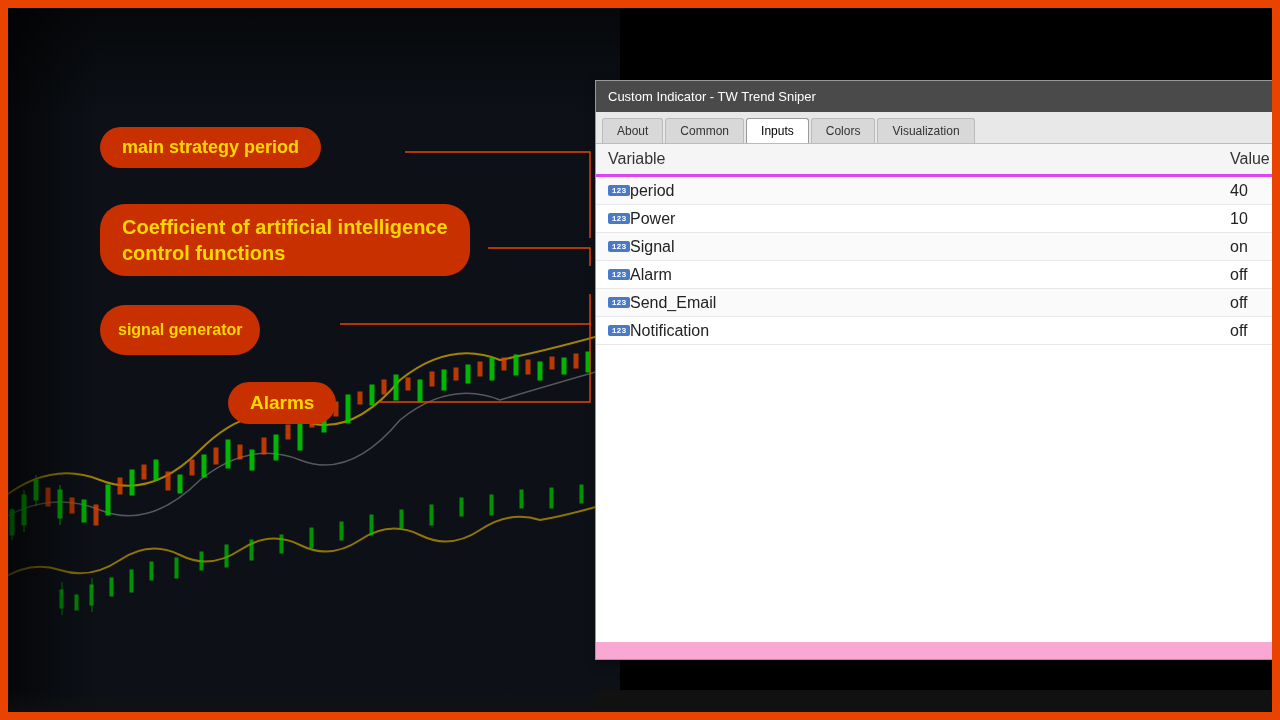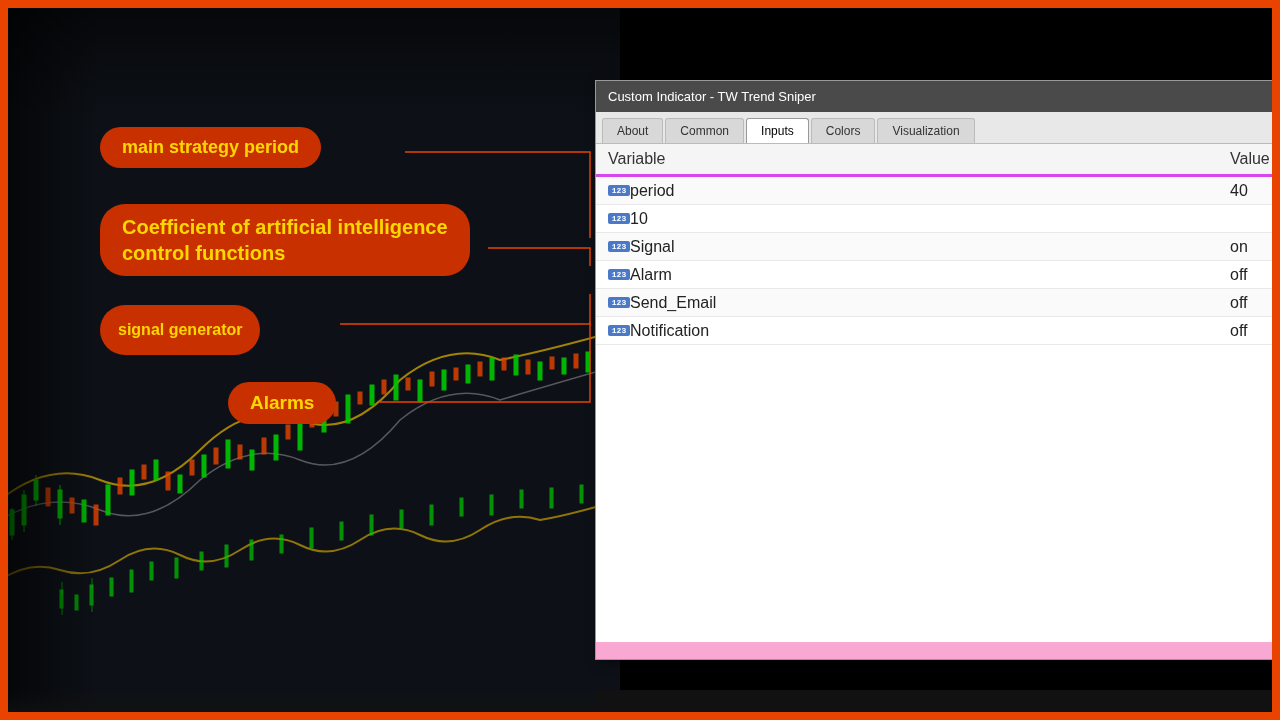--- a/index.html
+++ b/index.html
@@ -400,20 +400,21 @@
       <div class="col-value">Value</div>
     </div>
 
     <div class="table-row">
       <span class="row-icon">123</span>
       <span class="row-name">period</span>
       <span class="row-value">40</span>
     </div>
     <div class="table-row">
       <span class="row-icon">123</span>
+      <span class="row-name">Power</span>
       <span class="row-value">10</span>
     </div>
     <div class="table-row">
       <span class="row-icon">123</span>
       <span class="row-name">Signal</span>
       <span class="row-value">on</span>
     </div>
     <div class="table-row">
       <span class="row-icon">123</span>
       <span class="row-name">Alarm</span>

